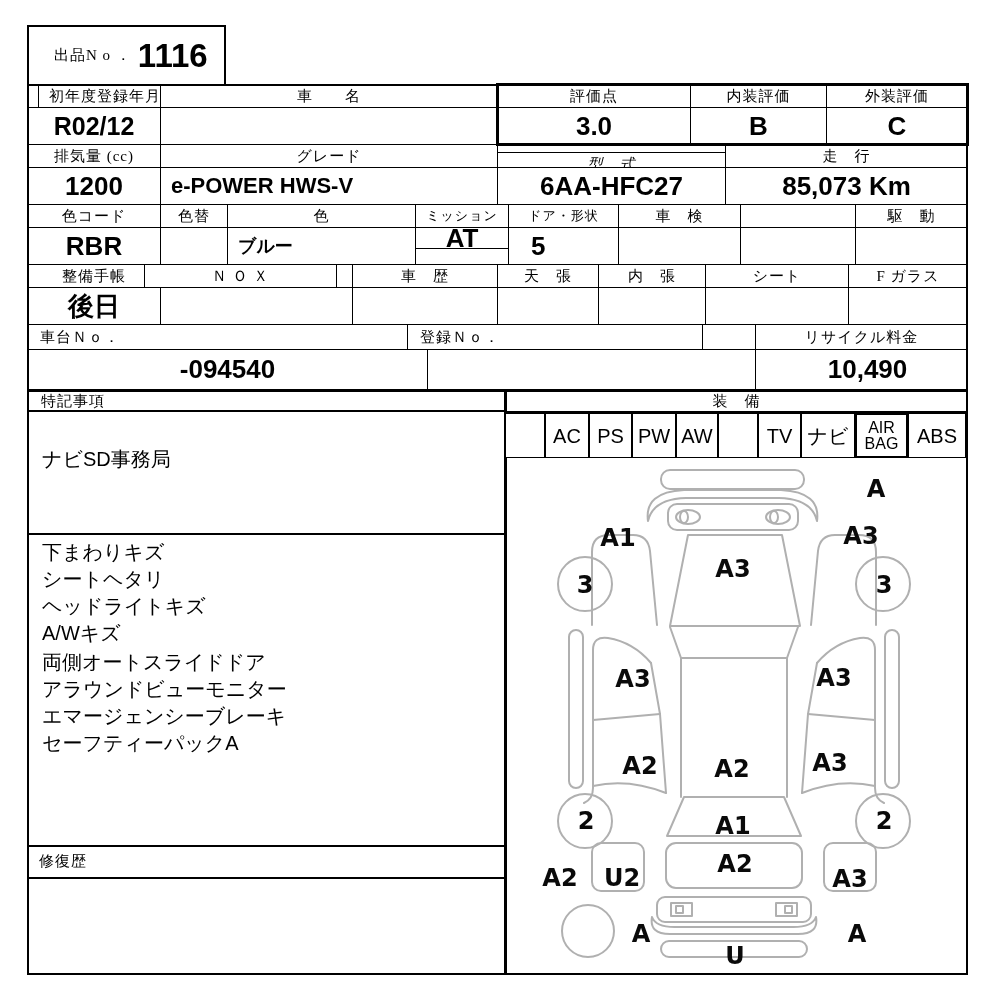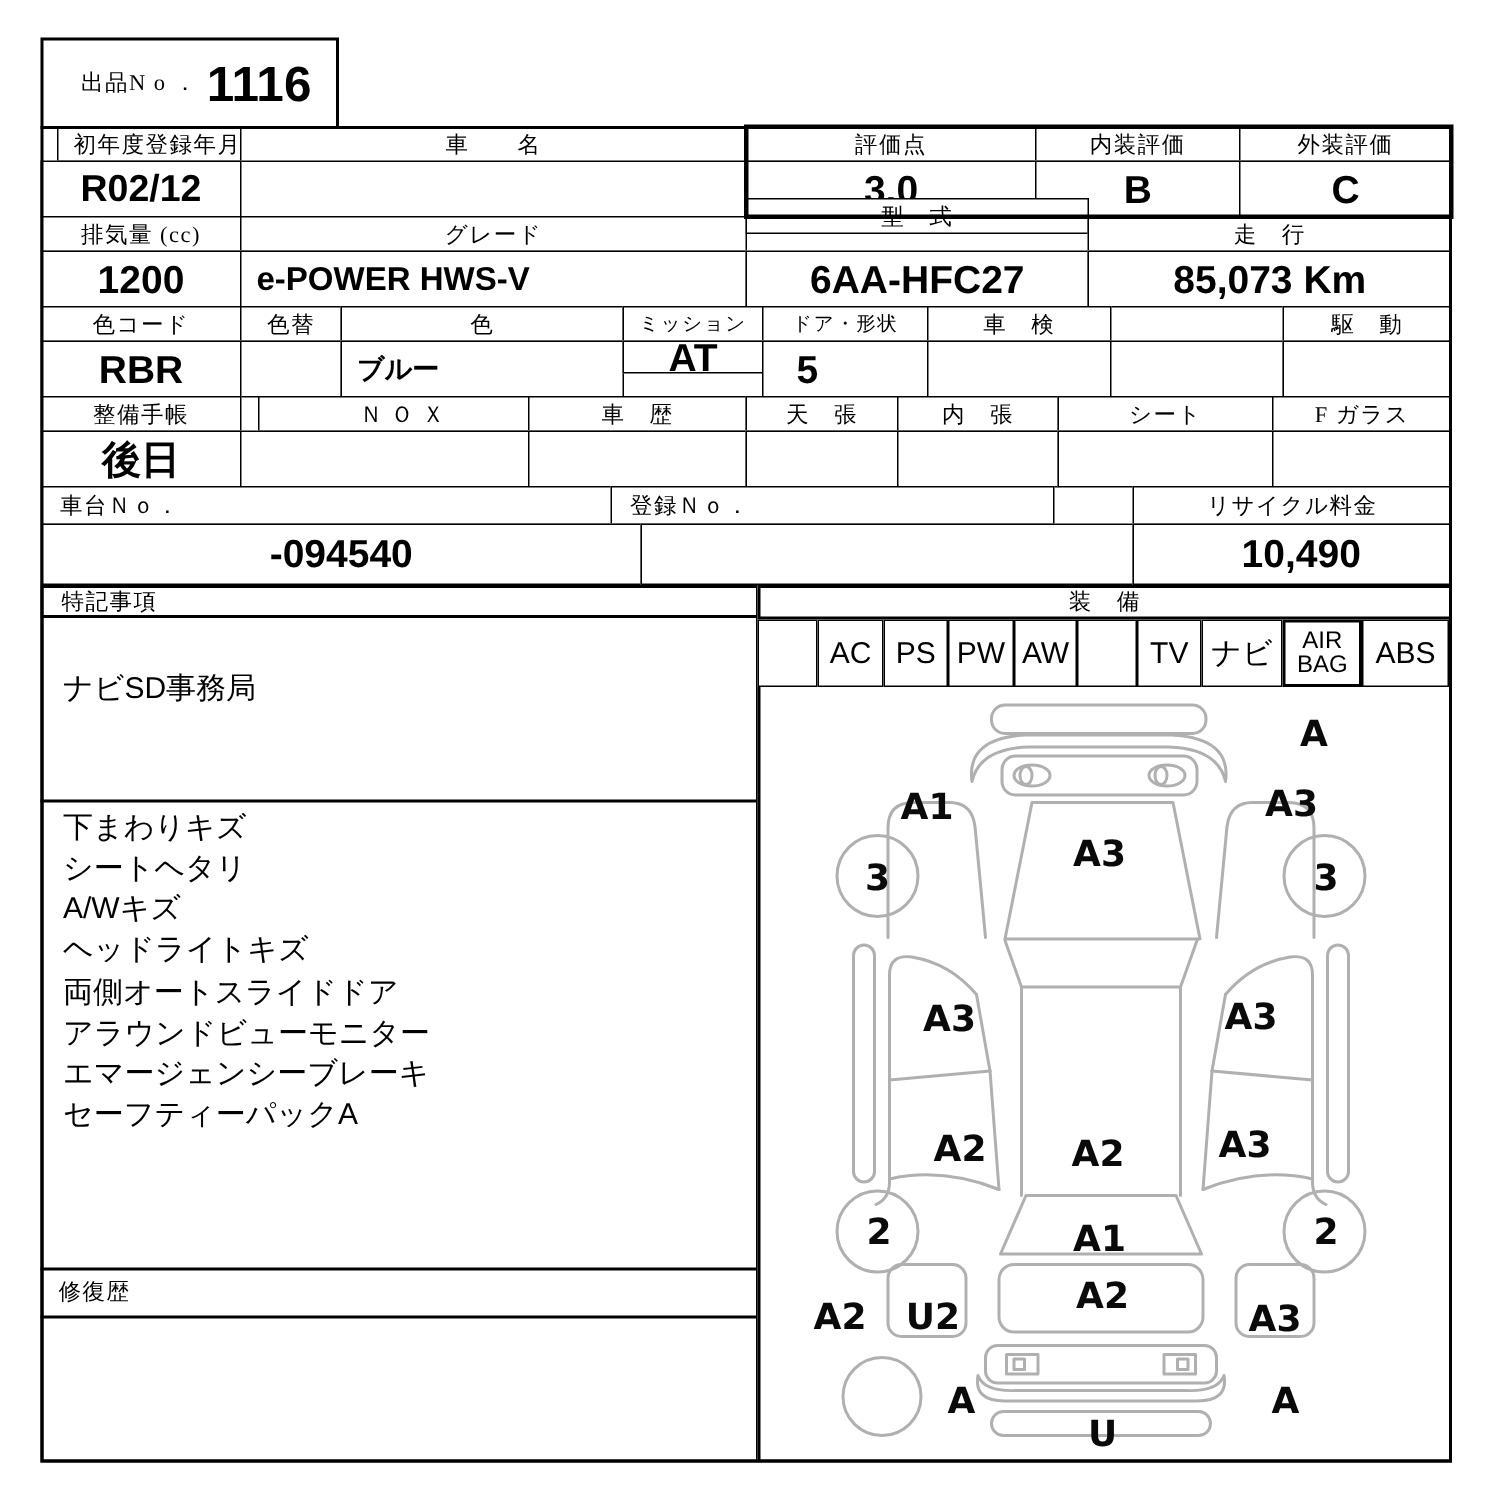--- a/index.html
+++ b/index.html
@@ -36,21 +36,21 @@
   <div class="c h" style="left:690px;top:84px;width:137px;height:24px;">内装評価</div>
   <div class="c h" style="left:826px;top:84px;width:142px;height:24px;">外装評価</div>
 
   <div class="c v" style="left:27px;top:107px;width:134px;height:38px;font-size:25px;">R02/12</div>
   <div class="c v" style="left:497px;top:107px;width:194px;height:38px;">3.0</div>
   <div class="c v" style="left:690px;top:107px;width:137px;height:38px;">B</div>
   <div class="c v" style="left:826px;top:107px;width:142px;height:38px;">C</div>
 
   <div class="c h" style="left:27px;top:144px;width:134px;height:24px;">排気量 (cc)</div>
   <div class="c h" style="left:160px;top:144px;width:338px;height:24px;">グレード</div>
-  <div class="c h" style="left:497px;top:132px;width:229px;height:24px;">型　式</div>
+  <div class="c h" style="left:497px;top:152px;width:229px;height:24px;font-style:italic;">型　式</div>
   <div class="c h" style="left:725px;top:144px;width:243px;height:24px;">走　行</div>
 
   <div class="c v" style="left:27px;top:167px;width:134px;height:38px;">1200</div>
   <div class="c v vl s22" style="left:160px;top:167px;width:338px;height:38px;">e-POWER HWS-V</div>
   <div class="c v" style="left:497px;top:167px;width:229px;height:38px;">6AA-HFC27</div>
   <div class="c v" style="left:725px;top:167px;width:243px;height:38px;">85,073 Km</div>
 
   <div class="c h" style="left:27px;top:204px;width:134px;height:24px;">色コード</div>
   <div class="c h" style="left:160px;top:204px;width:68px;height:24px;">色替</div>
   <div class="c h" style="left:227px;top:204px;width:189px;height:24px;">色</div>
@@ -63,21 +63,21 @@
   <div class="c v" style="left:27px;top:227px;width:134px;height:38px;">RBR</div>
   <div class="c v" style="left:160px;top:227px;width:68px;height:38px;"></div>
   <div class="c v vl s18" style="left:227px;top:227px;width:189px;height:38px;">ブルー</div>
   <div class="c v" style="left:415px;top:227px;width:94px;height:22px;">AT</div>
   <div class="c v vl" style="left:508px;top:227px;width:111px;height:38px;padding-left:22px;">5</div>
   <div class="c v" style="left:618px;top:227px;width:123px;height:38px;"></div>
   <div class="c v" style="left:740px;top:227px;width:116px;height:38px;"></div>
   <div class="c v" style="left:855px;top:227px;width:113px;height:38px;"></div>
 
   <div class="c h" style="left:27px;top:264px;width:134px;height:24px;">整備手帳</div>
-  <div class="c h" style="left:172px;top:264px;width:193px;height:24px;">Ｎ Ｏ Ｘ</div>
+  <div class="c h" style="left:144px;top:264px;width:193px;height:24px;">Ｎ Ｏ Ｘ</div>
   <div class="c h" style="left:352px;top:264px;width:146px;height:24px;">車　歴</div>
   <div class="c h" style="left:497px;top:264px;width:102px;height:24px;">天　張</div>
   <div class="c h" style="left:598px;top:264px;width:108px;height:24px;">内　張</div>
   <div class="c h" style="left:705px;top:264px;width:144px;height:24px;">シート</div>
   <div class="c h" style="left:848px;top:264px;width:120px;height:24px;">F ガラス</div>
 
   <div class="c v" style="left:27px;top:287px;width:134px;height:38px;">後日</div>
   <div class="c v" style="left:160px;top:287px;width:193px;height:38px;"></div>
   <div class="c v" style="left:352px;top:287px;width:146px;height:38px;"></div>
   <div class="c v" style="left:497px;top:287px;width:102px;height:38px;"></div>
@@ -98,22 +98,22 @@
   <div class="c" style="left:27px;top:390px;width:479px;height:585px;border-width:2px;"></div>
   <div class="c h hl" style="left:27px;top:390px;width:479px;height:22px;border-width:2px;">特記事項</div>
 
   <div class="nb notes-line" style="left:42px;top:446px;width:440px;">ナビSD事務局</div>
 
   <div class="line" style="left:27px;top:533px;width:479px;height:2px;"></div>
 
   <div class="nb" style="left:42px;top:539px;width:440px;">
     <div class="notes-line">下まわりキズ</div>
     <div class="notes-line">シートヘタリ</div>
+    <div class="notes-line">ヘッドライトキズ</div>
     <div class="notes-line">A/Wキズ</div>
-    <div class="notes-line">ヘッドライトキズ</div>
   </div>
   <div class="nb" style="left:42px;top:649px;width:440px;">
     <div class="notes-line">両側オートスライドドア</div>
     <div class="notes-line">アラウンドビューモニター</div>
     <div class="notes-line">エマージェンシーブレーキ</div>
     <div class="notes-line">セーフティーパックA</div>
   </div>
 
   <div class="line" style="left:27px;top:845px;width:479px;height:2px;"></div>
   <div class="nb h hl" style="left:27px;top:847px;width:479px;height:28px;">修復歴</div>

